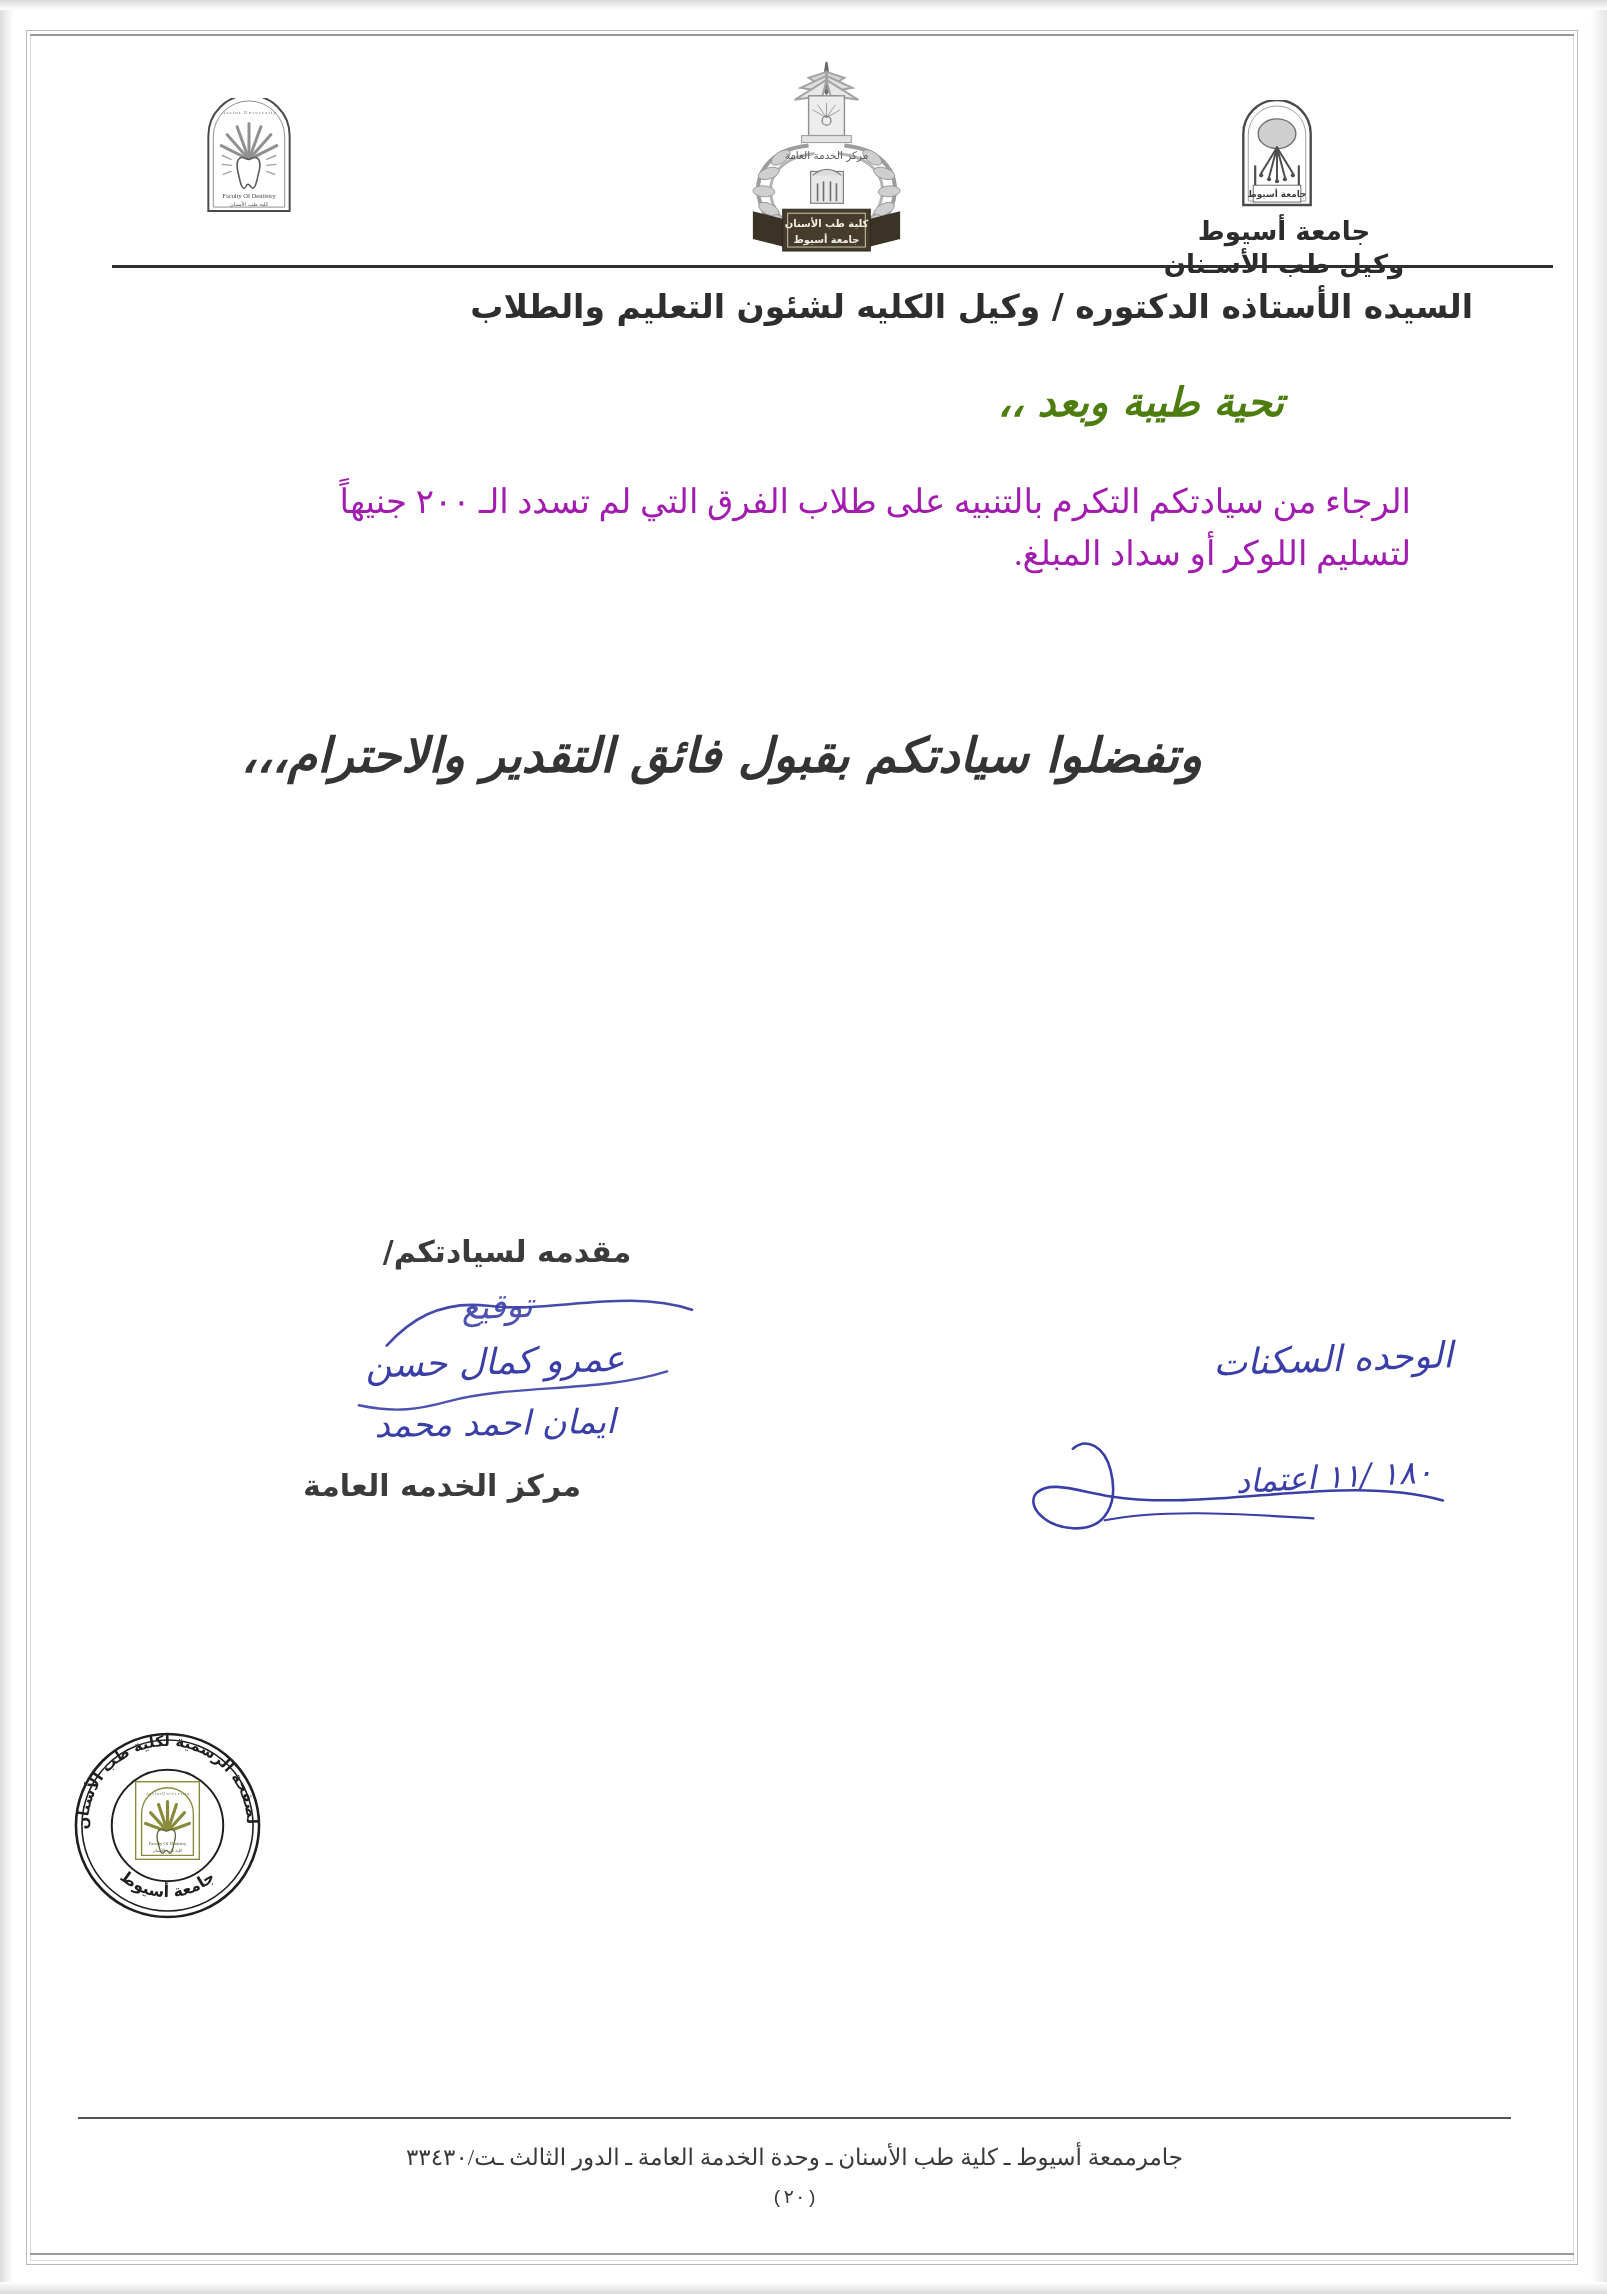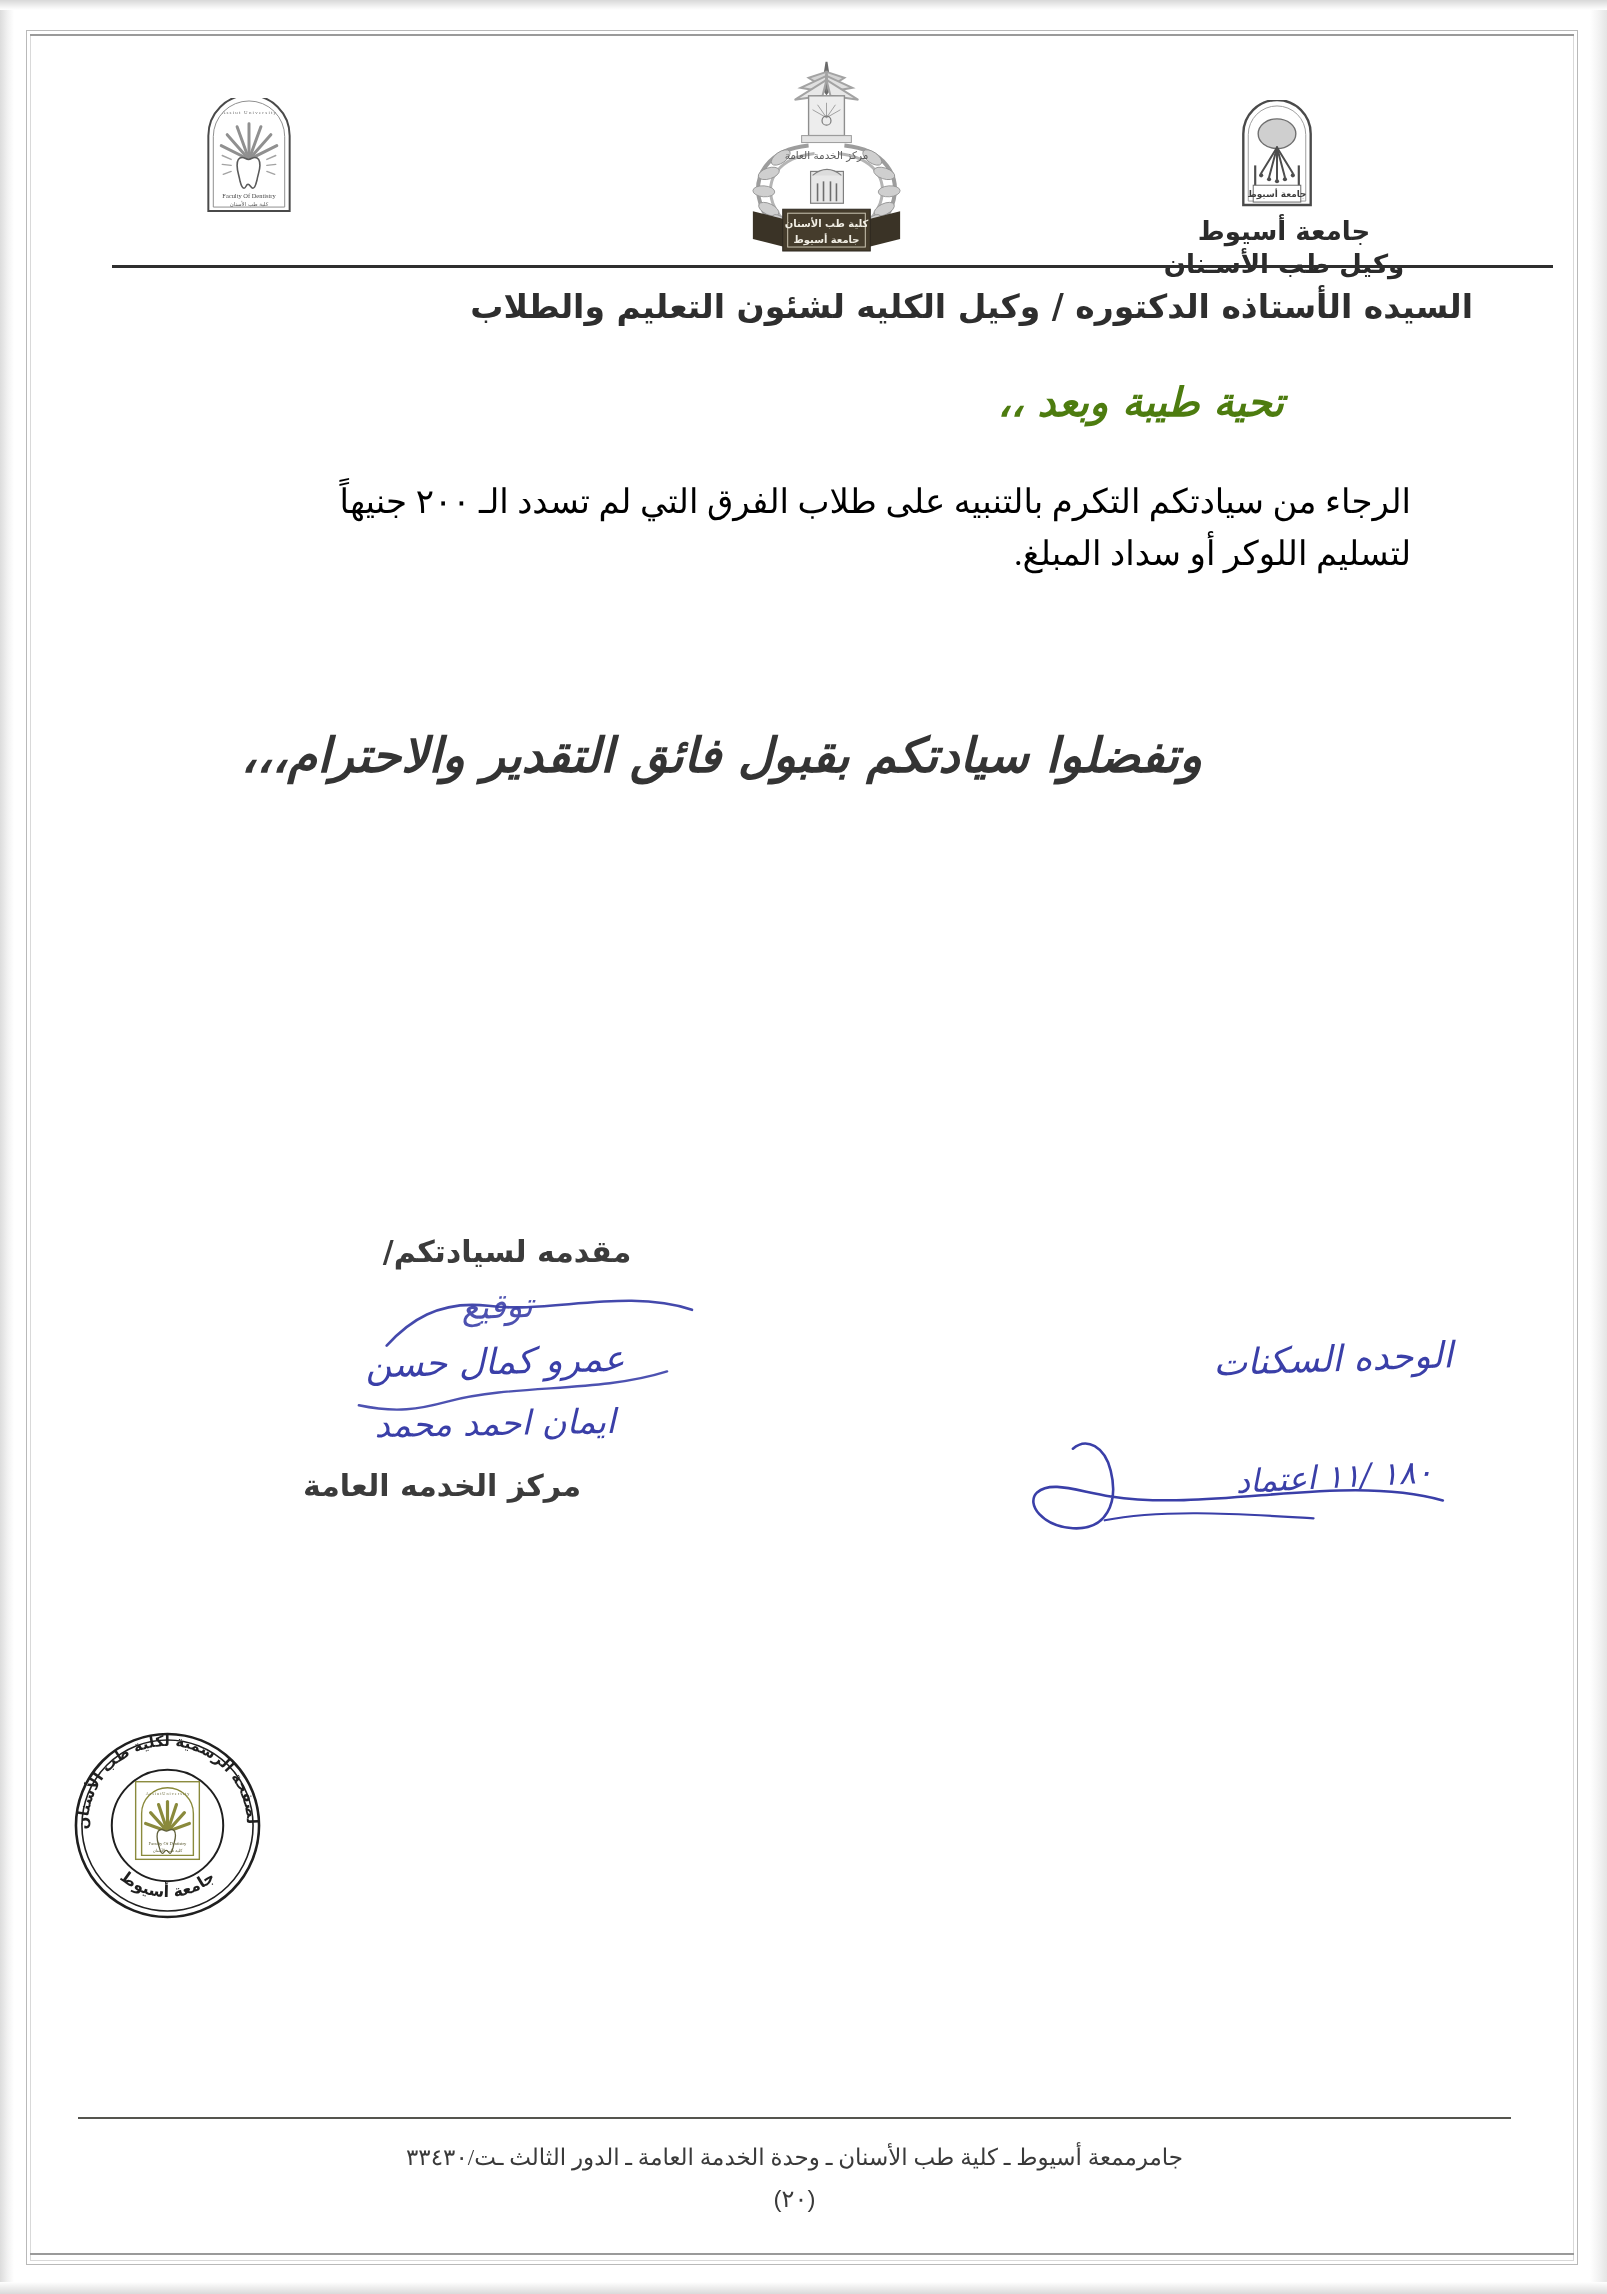--- a/index.html
+++ b/index.html
@@ -143,21 +143,21 @@
     color: #4d7c0f;
   }
   .paragraph {
     position: absolute;
     left: 117px; top: 217px;
     width: 1234px;
     text-align: right;
     font-family: "Liberation Serif", "DejaVu Serif", serif;
     font-size: 34px;
     line-height: 1.52;
-    color: #000000;
+    color: #a21caf;
   }
   .closing {
     position: absolute;
     left: 0; top: 468px;
     width: 1323px;
     text-align: center;
     font-family: "DejaVu Serif", serif;
     font-weight: bold;
     font-style: italic;
     font-size: 48px;
@@ -273,22 +273,22 @@
     font-family: "Liberation Serif", "DejaVu Serif", serif;
     font-size: 23px;
     color: #3a3a3a;
   }
   .footer-page {
     position: absolute;
     left: 78px; top: 2185px;
     width: 1433px;
     text-align: center;
     direction: rtl;
-    font-family: Liberation Sans, sans-serif;
-    font-size: 24px;
+    font-family: Liberation Mono, monospace;
+    font-size: 19px;
     color: #3a3a3a;
   }
   .footer-rule-bottom {
     position: absolute;
     left: 30px; top: 2253px;
     width: 1544px; height: 0;
     border-top: 2px solid #9a9a9a;
   }
 </style>
 </head>

